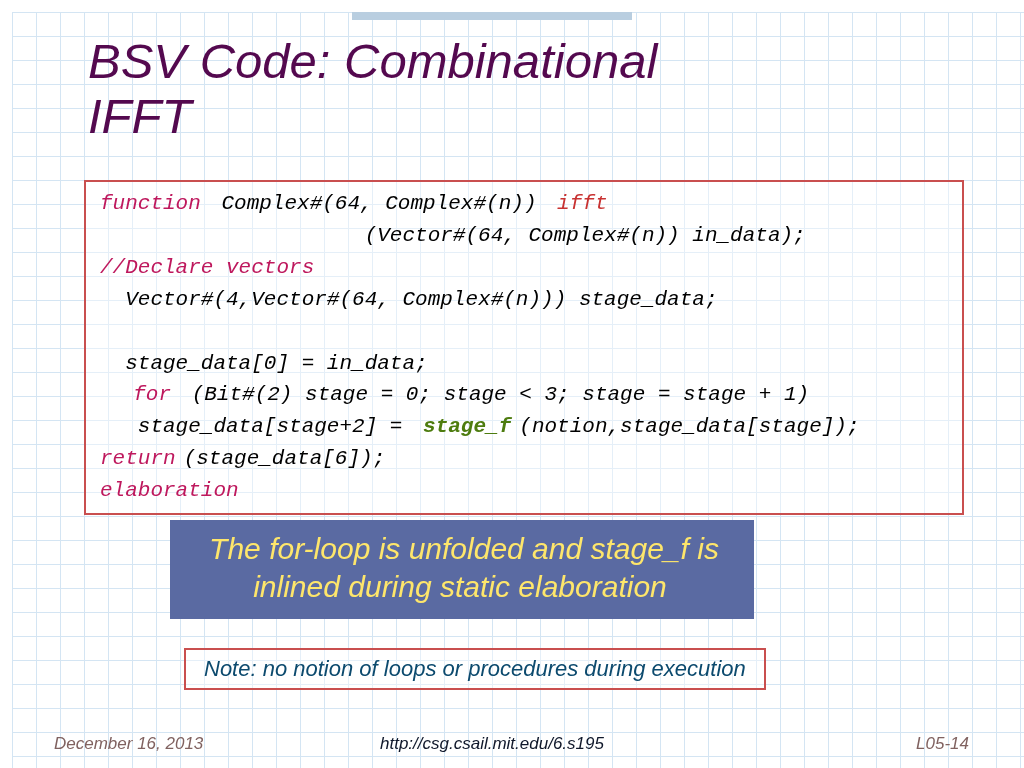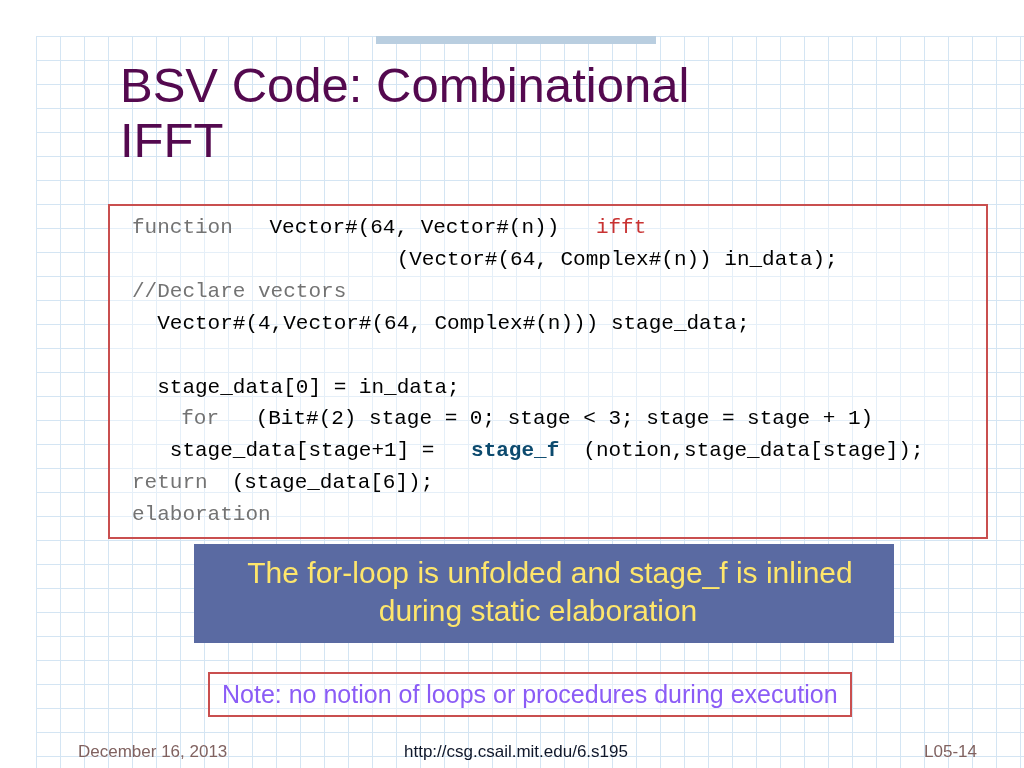--- a/index.html
+++ b/index.html
@@ -1,15 +1,15 @@
 <!DOCTYPE html>
 <html><head>
   <meta charset="utf-8">
   <style>
-    * { margin: 12px; padding: 0; box-sizing: border-box; }
+    * { margin: 4px; padding: 0; box-sizing: border-box; font-style: italic; }
     body {
       width: 1024px;
       height: 768px;
       background: #fff;
       font-family: Verdana, Geneva, sans-serif;
       position: relative;
       overflow: hidden;
     }
     .grid-bg {
       position: absolute;
@@ -44,44 +44,44 @@
       width: 880px;
       border: 2px solid #c94f4f;
       background: rgba(255,255,255,0.4);
       padding: 6px 10px;
       font-family: "Courier New", monospace;
       font-size: 21px;
       line-height: 1.52;
       color: #000;
       white-space: pre;
     }
-    .kw-blue { color: #737373; }
-    .kw-red { color: #0c4a6e; font-weight: bold; }
+    .kw-blue { color: #be185d; }
+    .kw-red { color: #4d7c0f; font-weight: bold; }
     .kw-red-plain { color: #c83232; }
     .callout {
       position: absolute;
       left: 158px;
       top: 508px;
-      width: 700px;
+      width: 584px;
       background: #5a6aa2;
       color: #fee66b;
       font-size: 30px;
       text-align: center;
       padding: 10px 16px 14px;
       line-height: 1.25;
       font-family: Verdana, Geneva, sans-serif;
     }
     .note-box {
       position: absolute;
       left: 172px;
       top: 636px;
       border: 2px solid #c94f4f;
-      font-size: 25px;
-      color: #8b5cf6;
-      padding: 6px 0;
+      font-size: 22px;
+      color: #0c4a6e;
+      padding: 6px 14px;
       background: rgba(255,255,255,0.4);
       font-family: Verdana, Geneva, sans-serif;
     }
     .footer-left {
       position: absolute;
       bottom: 18px;
       left: 42px;
       font-size: 17px;
       color: #806260;
       font-family: Verdana, Geneva, sans-serif;
@@ -107,28 +107,28 @@
 <body>
 
 <div class="grid-bg"></div>
 <div class="top-band"></div>
 
 <div class="slide-title">
   <span>BSV Code: Combinational</span><br>
   <span>IFFT</span>
 </div>
 
-<div class="code-box"><span class="kw-blue">function</span><span> Vector#(64, Vector#(n)) </span><span class="kw-red-plain">ifft</span>
+<div class="code-box"><span class="kw-blue">function</span><span> Complex#(64, Complex#(n)) </span><span class="kw-red-plain">ifft</span>
 <span>                     (Vector#(64, Complex#(n)) in_data);</span>
 <span class="kw-blue">//Declare vectors</span>
 <span>  Vector#(4,Vector#(64, Complex#(n))) stage_data;</span>
 <span></span>
 <span>  stage_data[0] = in_data;</span>
 <span>  </span><span class="kw-blue">for</span><span> (Bit#(2) stage = 0; stage &lt; 3; stage = stage + 1)</span>
-<span>   stage_data[stage+1] = </span><span class="kw-red">stage_f</span><span>(notion,stage_data[stage]);</span>
+<span>   stage_data[stage+2] = </span><span class="kw-red">stage_f</span><span>(notion,stage_data[stage]);</span>
 <span class="kw-blue">return</span><span>(stage_data[6]);</span>
 <span class="kw-blue">elaboration</span></div>
 
 <div class="callout">
   <span>The for-loop is unfolded and  stage_f is inlined during static elaboration</span>
 </div>
 
 <div class="note-box">
   <span>Note: no notion of loops or procedures during execution</span>
 </div>

